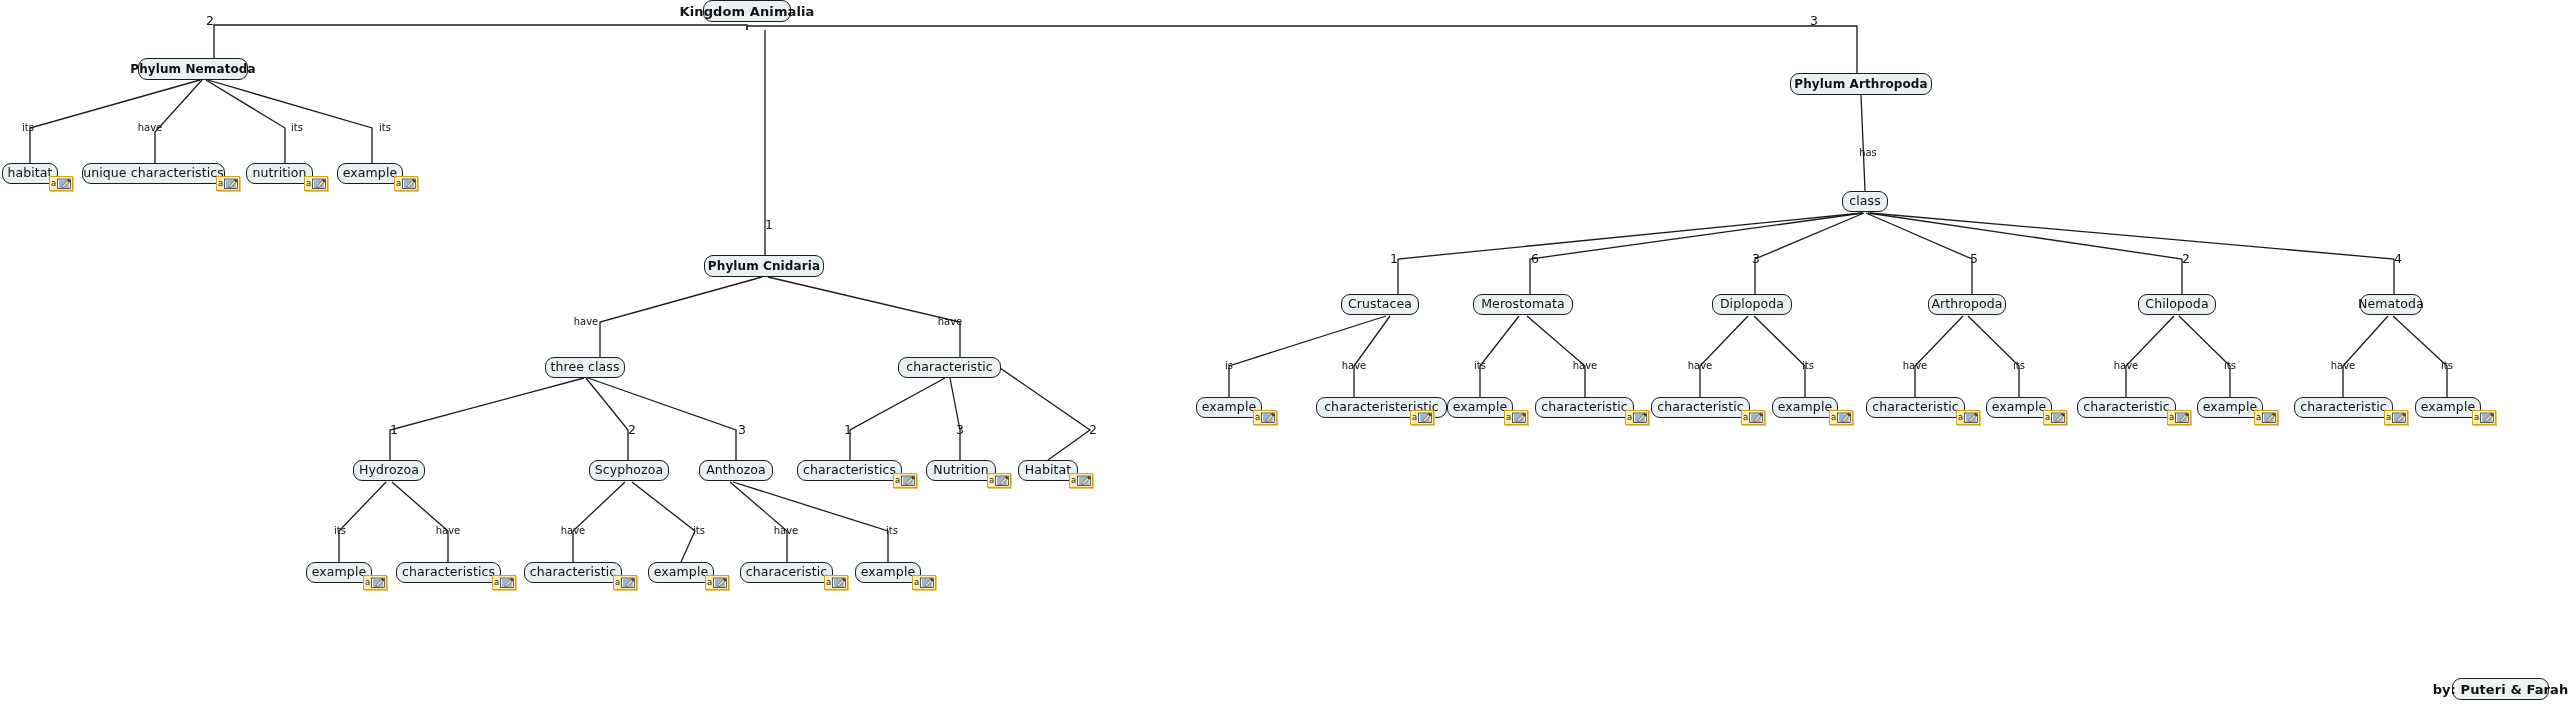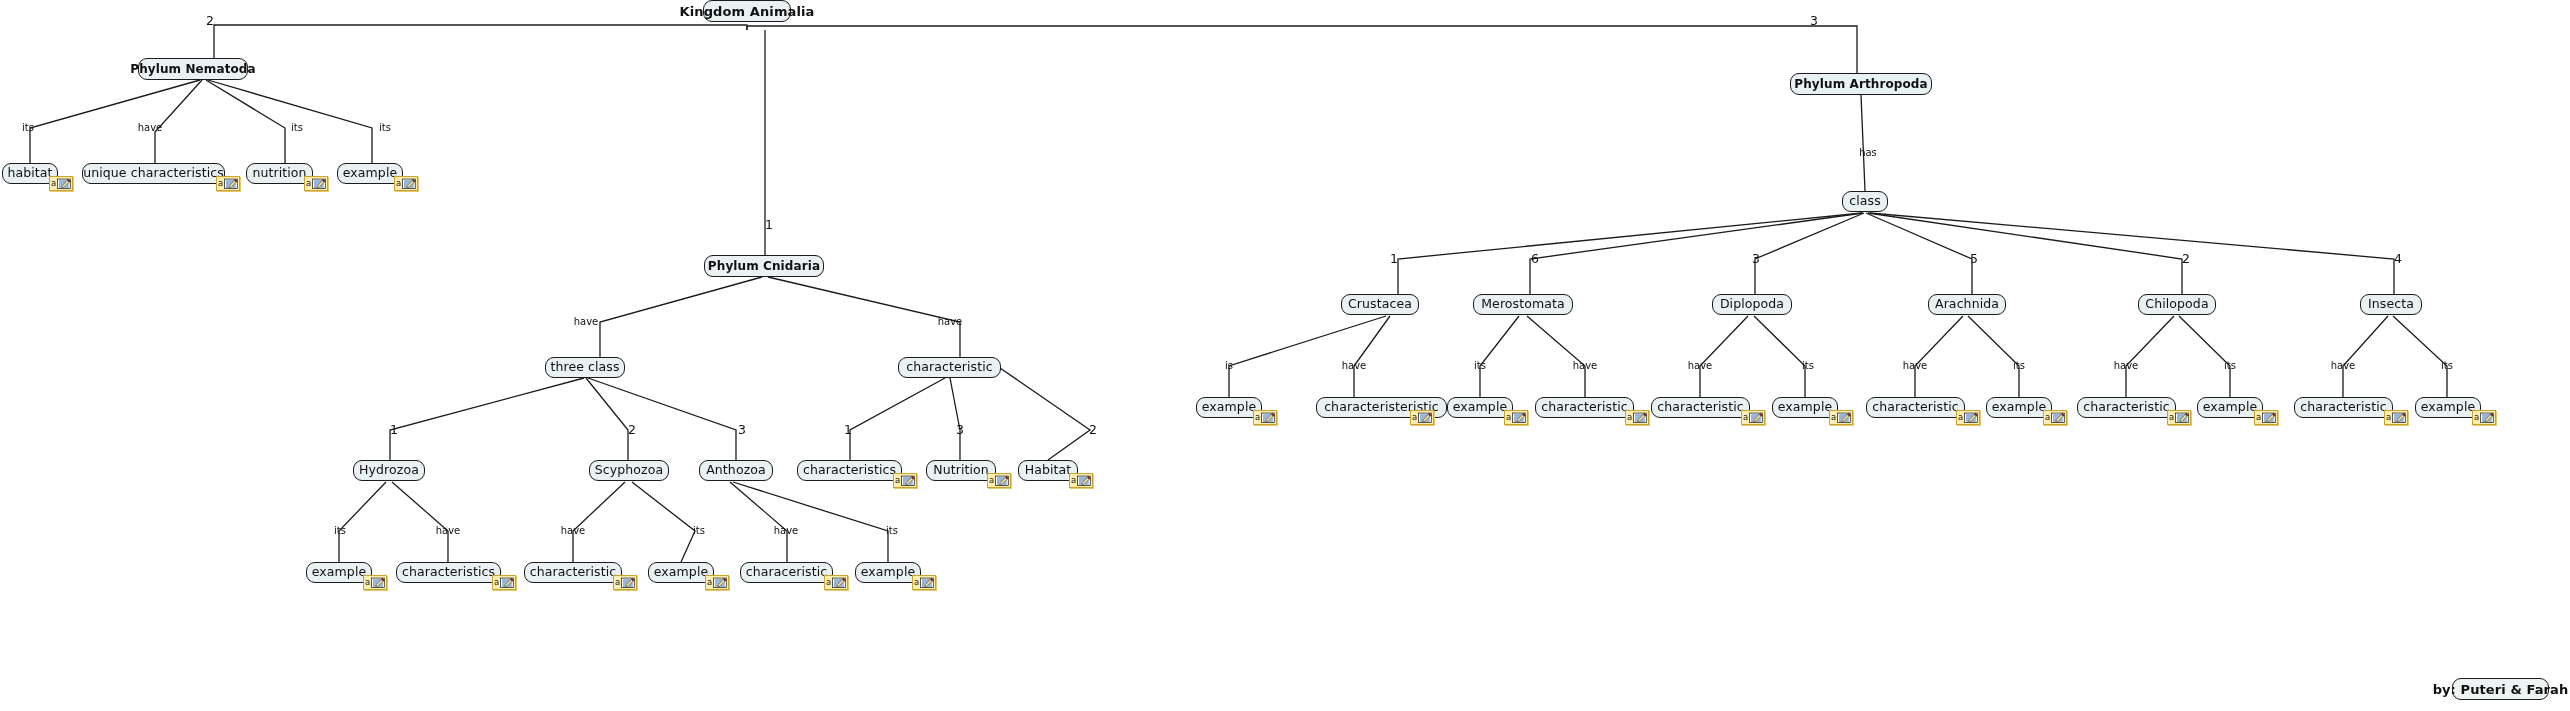--- a/index.html
+++ b/index.html
@@ -369,27 +369,27 @@
       <div class="node leaf" style="left: 1341px; top: 294px; width: 78px;">
         <span>Crustacea</span>
       </div>
       <div class="node leaf" style="left: 1473px; top: 294px; width: 100px;">
         <span>Merostomata</span>
       </div>
       <div class="node leaf" style="left: 1712px; top: 294px; width: 80px;">
         <span>Diplopoda</span>
       </div>
       <div class="node leaf" style="left: 1928px; top: 294px; width: 78px;">
-        <span>Arachnida</span>
+        <span>Arthropoda</span>
       </div>
       <div class="node leaf" style="left: 2138px; top: 294px; width: 78px;">
         <span>Chilopoda</span>
       </div>
       <div class="node leaf" style="left: 2360px; top: 294px; width: 62px;">
-        <span>Insecta</span>
+        <span>Nematoda</span>
       </div>
       <div class="node leaf" style="left: 1196px; top: 397px; width: 66px;">
         <span>example</span>
       </div>
       <span class="note" style="left: 1253px; top: 410px;">
         <span class="na">a</span>
         <svg width="15" height="12" viewBox="0 0 15 12">
           <rect x="0.5" y="1" width="13" height="9.5" fill="#ffffff" stroke="#2a2a2a" stroke-width="0.8"></rect>
           <line x1="2" y1="3" x2="12" y2="3" stroke="#2f6fb5" stroke-width="1"></line>
           <line x1="2" y1="5" x2="12" y2="5" stroke="#2f6fb5" stroke-width="1"></line>

